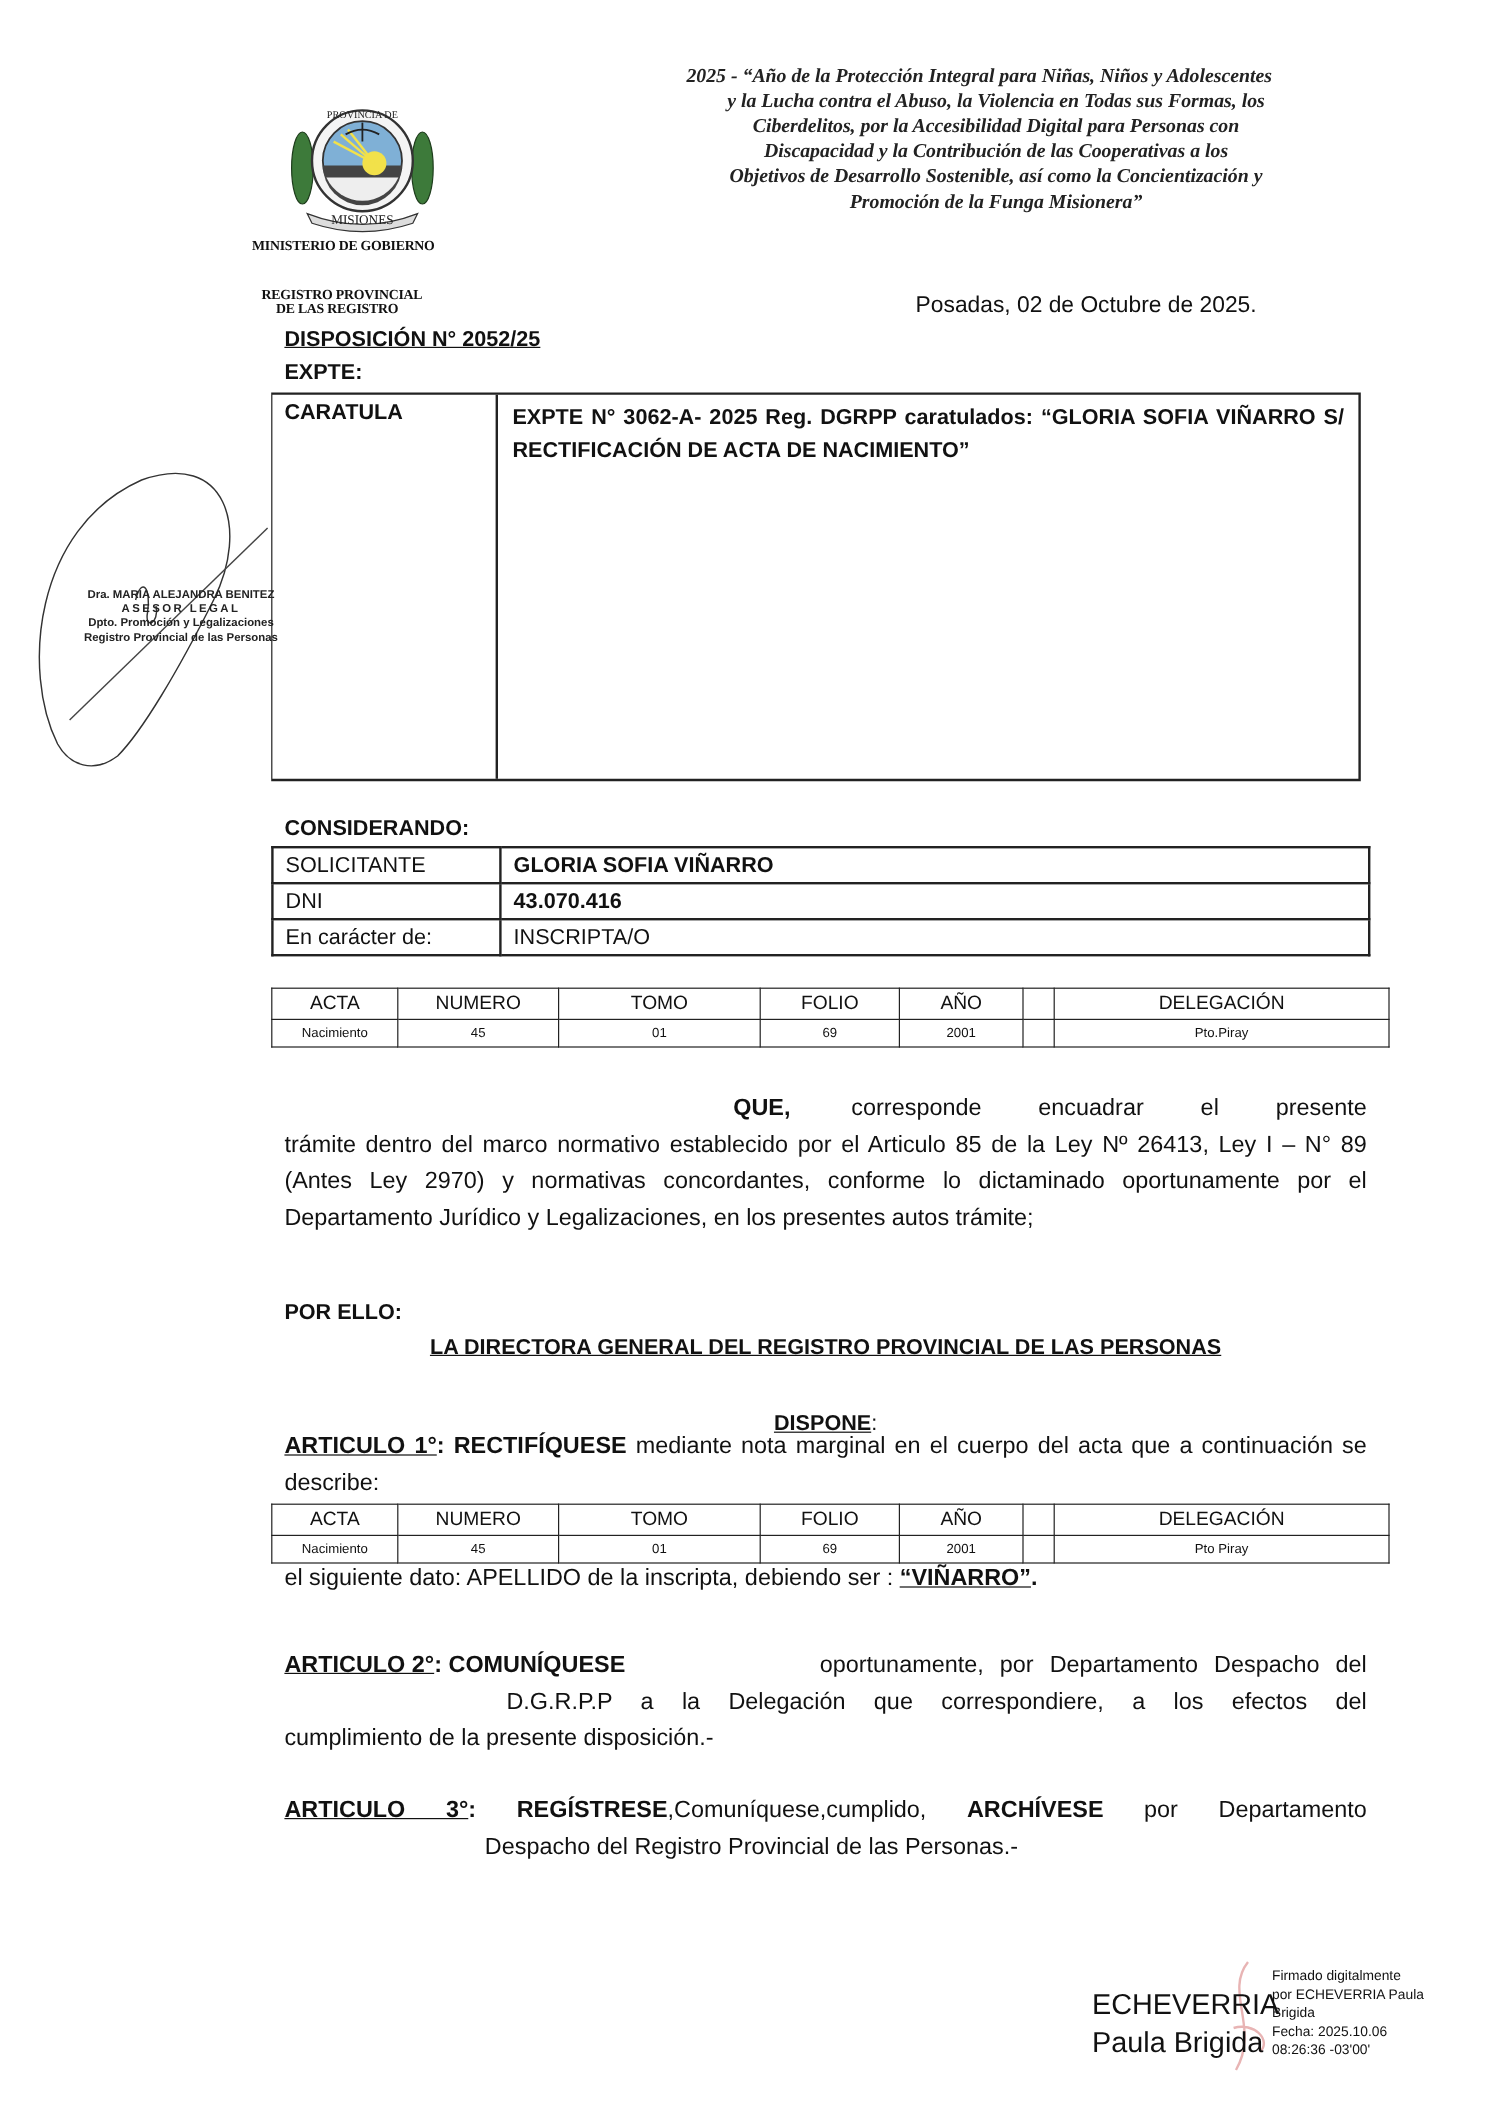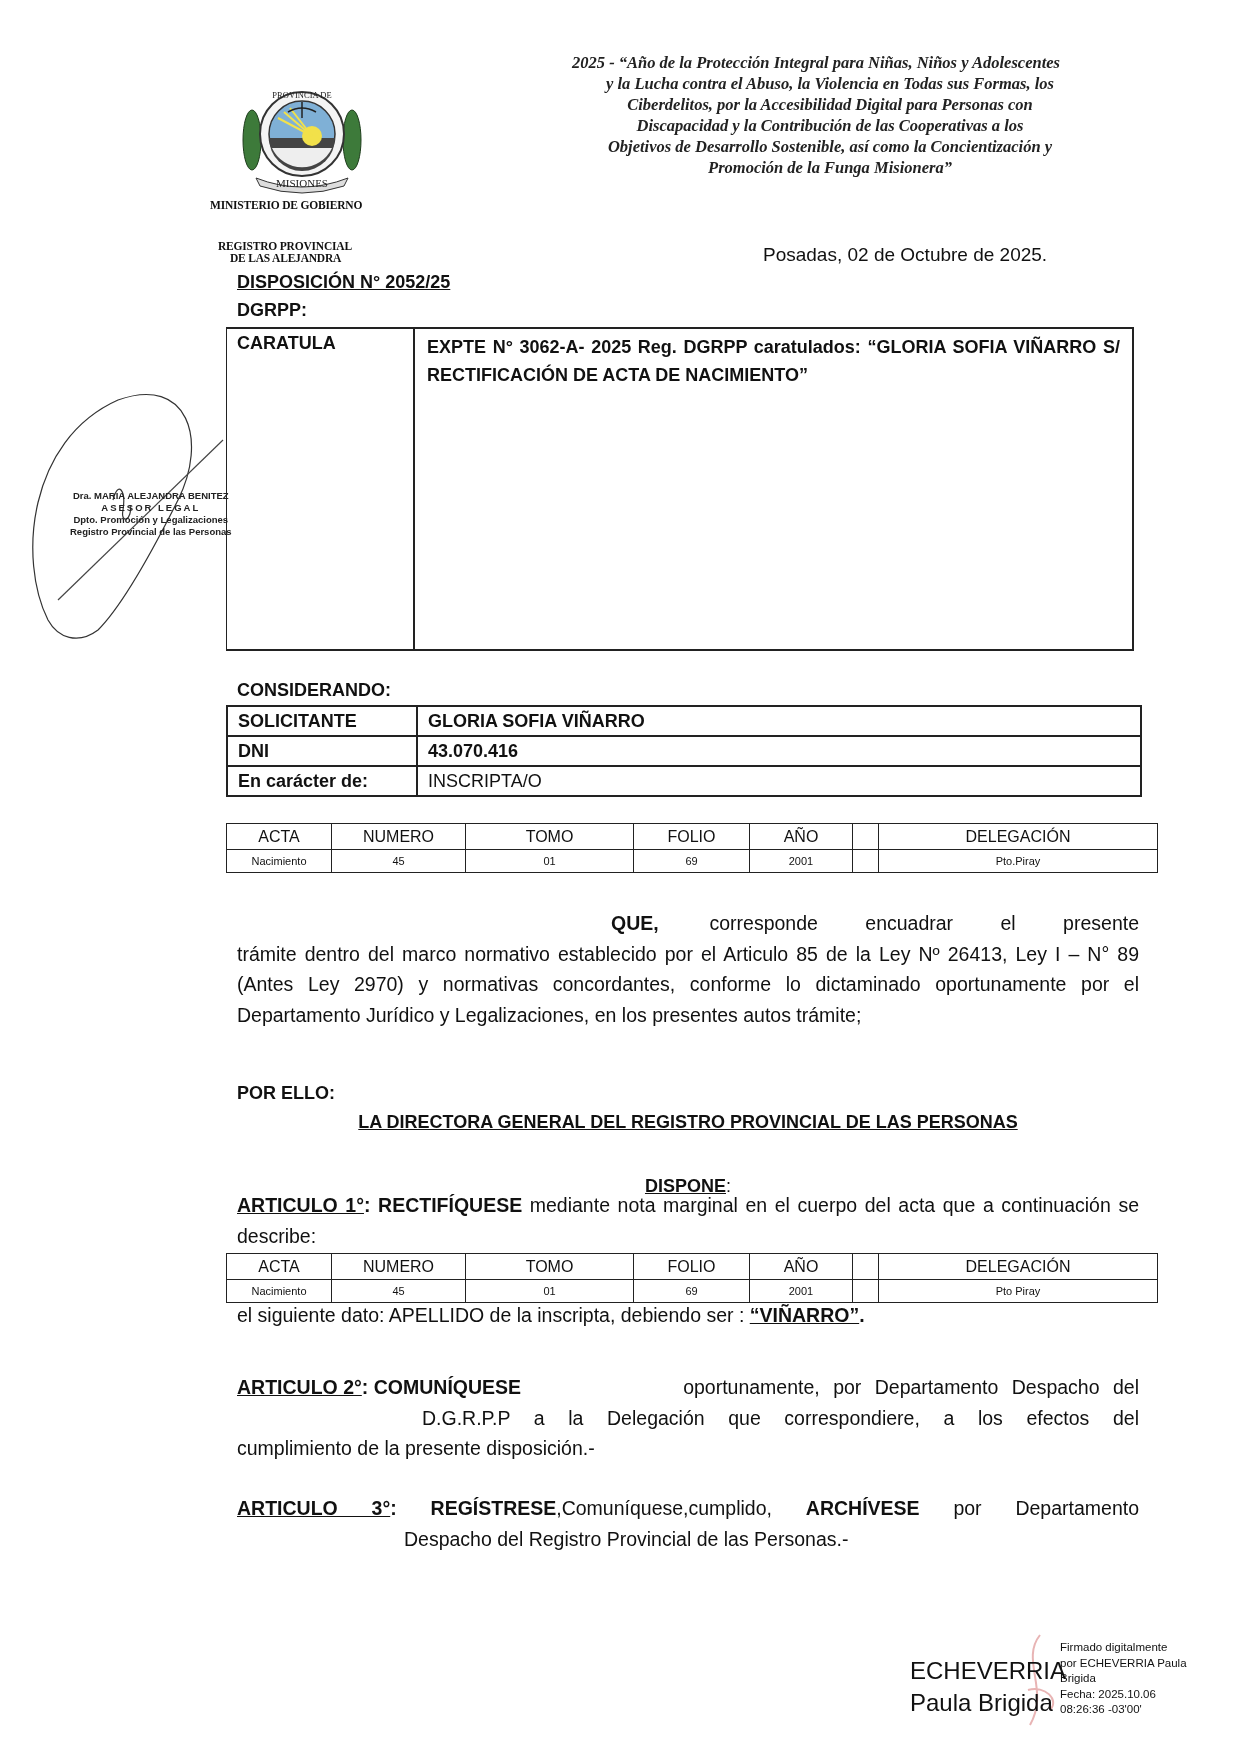--- a/index.html
+++ b/index.html
@@ -15,21 +15,21 @@
   .date { left: 763px; top: 244px; font-size: 19px; }
   .disp-title { left: 237px; top: 272px; font-size: 18px; font-weight: bold; text-decoration: underline; }
   .section-label { font-size: 18px; font-weight: bold; }
   
   .caratula { left: 226px; top: 327px; width: 908px; height: 324px; border: 2px solid #222; border-left-width: 1px; box-sizing: border-box; display: flex; }
   .caratula .lbl { width: 188px; border-right: 2px solid #222; padding: 4px 10px; box-sizing: border-box; font-weight: bold; font-size: 18px; }
   .caratula .val { flex: 1; padding: 4px 12px; font-weight: bold; font-size: 18px; line-height: 28px; text-align: justify; }
   
   .cons { left: 226px; top: 705px; width: 916px; border-collapse: collapse; font-size: 18px; }
   .cons td { border: 2px solid #222; height: 26px; padding: 1px 10px; }
-  .cons td.l { width: 168px; font-weight: bold; }
+  .cons td.l { width: 168px; font-weight: normal; }
   .cons td.v-bold { font-weight: bold; }
   
   .acta { left: 226px; width: 932px; border-collapse: collapse; font-size: 15px; table-layout: fixed; }
   .acta th, .acta td { border: 1.5px solid #222; text-align: center; padding: 0; }
   .acta th { font-weight: normal; font-size: 16px; height: 25px; }
   .acta td { height: 22px; font-size: 11px; }
   
   .para { left: 237px; width: 902px; font-size: 19.5px; line-height: 30.5px; text-align: justify; }
   .center-line { left: 237px; width: 902px; text-align: center; font-size: 18px; font-weight: bold; line-height: 28px; }
   .u { text-decoration: underline; }
@@ -66,35 +66,35 @@
       <line x1="64" y1="24" x2="64" y2="40"></line>
   </g>
   <path d="M18 100 Q64 118 110 100 L106 108 Q64 122 22 108 Z" fill="#ddd" stroke="#333" stroke-width="1"></path>
   <text x="64" y="109" text-anchor="middle" font-family="Liberation Serif, serif" font-size="11" fill="#222">MISIONES</text>
   <text x="64" y="20" text-anchor="middle" font-family="Liberation Serif, serif" font-size="8.5" fill="#222">PROVINCIA DE</text>
 </svg>
 
 <div class="abs ministry">
   <div>MINISTERIO DE GOBIERNO</div>
   <div>REGISTRO PROVINCIAL</div>
-  <div>DE LAS ALEJANDRA</div>
+  <div>DE LAS REGISTRO</div>
 </div>
 
 <div class="abs motto">
   <div>2025 - “Año de la Protección Integral para Niñas, Niños y Adolescentes</div>
   <div style="padding-left:28px">y la Lucha contra el Abuso, la Violencia en Todas sus Formas, los</div>
   <div style="padding-left:28px">Ciberdelitos, por la Accesibilidad Digital para Personas con</div>
   <div style="padding-left:28px">Discapacidad y la Contribución de las Cooperativas a los</div>
   <div style="padding-left:28px">Objetivos de Desarrollo Sostenible, así como la Concientización y</div>
   <div style="padding-left:28px">Promoción de la Funga Misionera”</div>
 </div>
 
 <div class="abs date">Posadas, 02 de Octubre de 2025.</div>
 <div class="abs disp-title">DISPOSICIÓN N° 2052/25</div>
-<div class="abs section-label" style="left:237px; top:300px;">DGRPP:</div>
+<div class="abs section-label" style="left:237px; top:300px;">EXPTE:</div>
 
 <div class="abs caratula">
   <div class="lbl">CARATULA</div>
   <div class="val">EXPTE N° 3062-A- 2025 Reg. DGRPP caratulados: “GLORIA SOFIA VIÑARRO S/ RECTIFICACIÓN DE ACTA DE NACIMIENTO”</div>
 </div>
 
 <svg class="abs legal-sig" viewBox="0 0 222 270">
   <path d="M40 240 C10 180 20 60 110 20 C180 -5 200 60 170 120 C140 180 110 230 90 250 C70 265 50 258 40 240 Z" fill="none" stroke="#333" stroke-width="1.2"></path>
   <path d="M50 220 L215 60" stroke="#444" stroke-width="1.2"></path>
   <path d="M105 120 C110 100 118 110 115 130 C112 145 125 140 122 125" fill="none" stroke="#333" stroke-width="1.2"></path>

